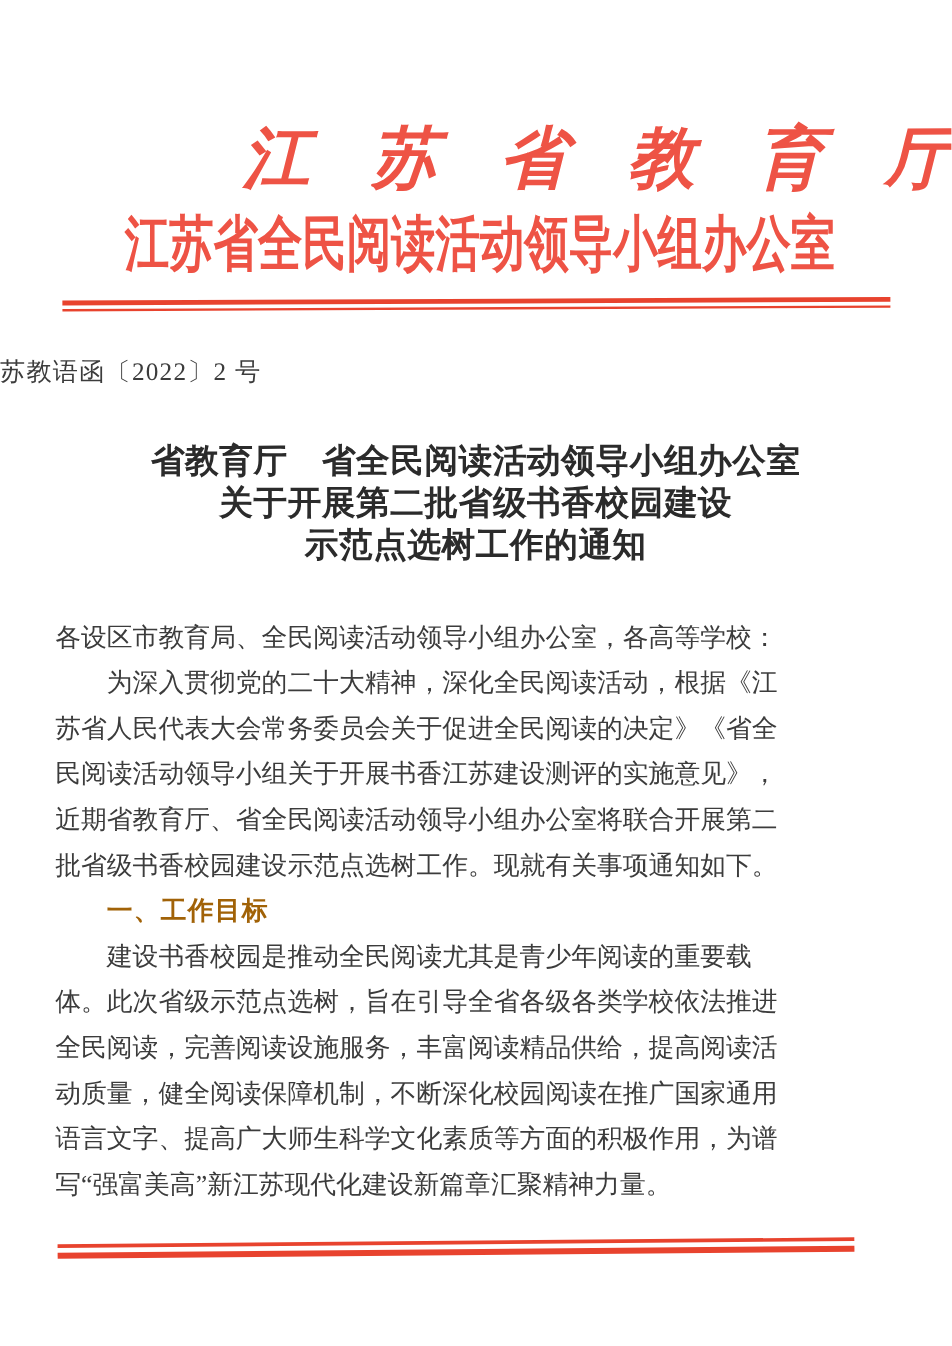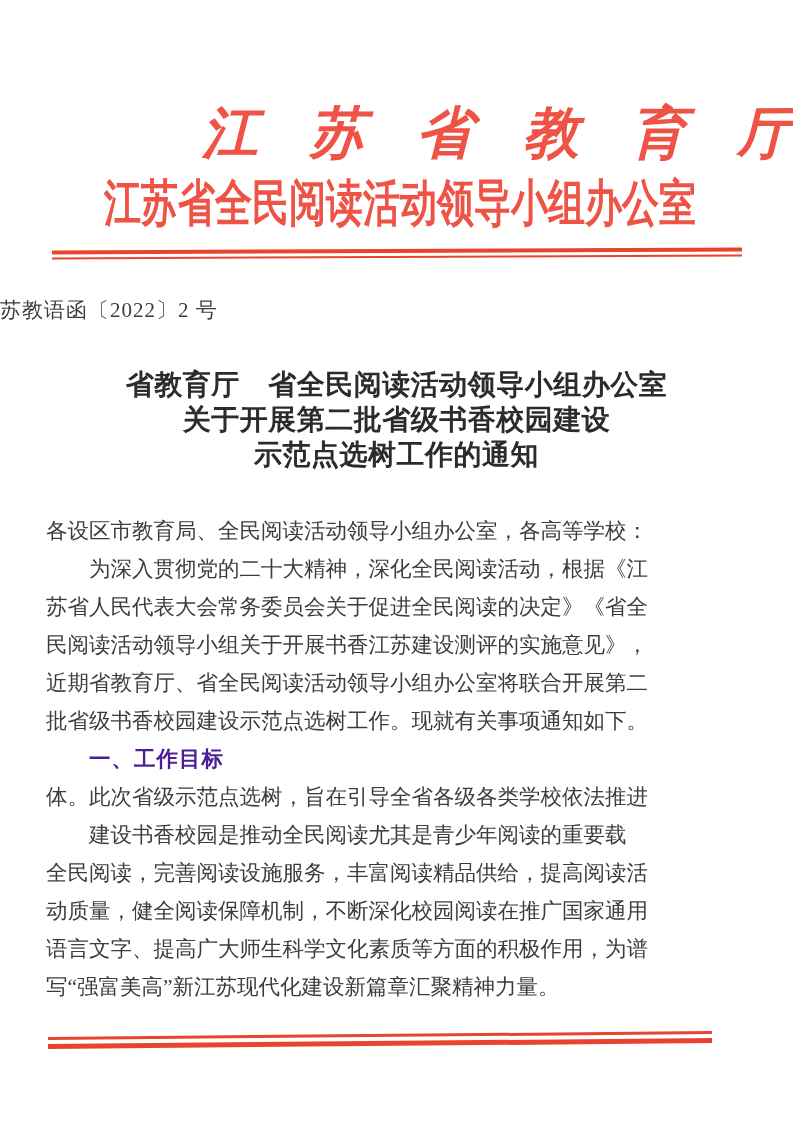--- a/index.html
+++ b/index.html
@@ -105,21 +105,21 @@
     font-size: 21.5px;
     line-height: 38px;
     color: var(--ink, #3c3c3c);
     letter-spacing: 0px;
   }
   .body-line { white-space: nowrap; }
   .indent { text-indent: 43px; }
   .section-heading {
     font-weight: 700;
     font-family: "Liberation Sans", sans-serif;
-    color: #4c1d95;
+    color: #a16207;
     letter-spacing: 1px;
   }
 </style>
 </head>
 <body>
 
 <div class="page">
 
   <div class="org-line1-wrap">
     <span class="org-line1">江苏省教育厅</span>
@@ -142,22 +142,22 @@
   </div>
 
   <div class="body-text">
     <div class="body-line">各设区市教育局、全民阅读活动领导小组办公室，各高等学校：</div>
     <div class="body-line indent">为深入贯彻党的二十大精神，深化全民阅读活动，根据《江</div>
     <div class="body-line">苏省人民代表大会常务委员会关于促进全民阅读的决定》《省全</div>
     <div class="body-line">民阅读活动领导小组关于开展书香江苏建设测评的实施意见》，</div>
     <div class="body-line">近期省教育厅、省全民阅读活动领导小组办公室将联合开展第二</div>
     <div class="body-line">批省级书香校园建设示范点选树工作。现就有关事项通知如下。</div>
     <div class="body-line indent section-heading">一、工作目标</div>
+    <div class="body-line indent">建设书香校园是推动全民阅读尤其是青少年阅读的重要载</div>
     <div class="body-line">体。此次省级示范点选树，旨在引导全省各级各类学校依法推进</div>
-    <div class="body-line indent">建设书香校园是推动全民阅读尤其是青少年阅读的重要载</div>
     <div class="body-line">全民阅读，完善阅读设施服务，丰富阅读精品供给，提高阅读活</div>
     <div class="body-line">动质量，健全阅读保障机制，不断深化校园阅读在推广国家通用</div>
     <div class="body-line">语言文字、提高广大师生科学文化素质等方面的积极作用，为谱</div>
     <div class="body-line">写“强富美高”新江苏现代化建设新篇章汇聚精神力量。</div>
   </div>
 
   <div class="footer-rule">
     <div class="bar-a"></div>
     <div class="bar-b"></div>
   </div>

